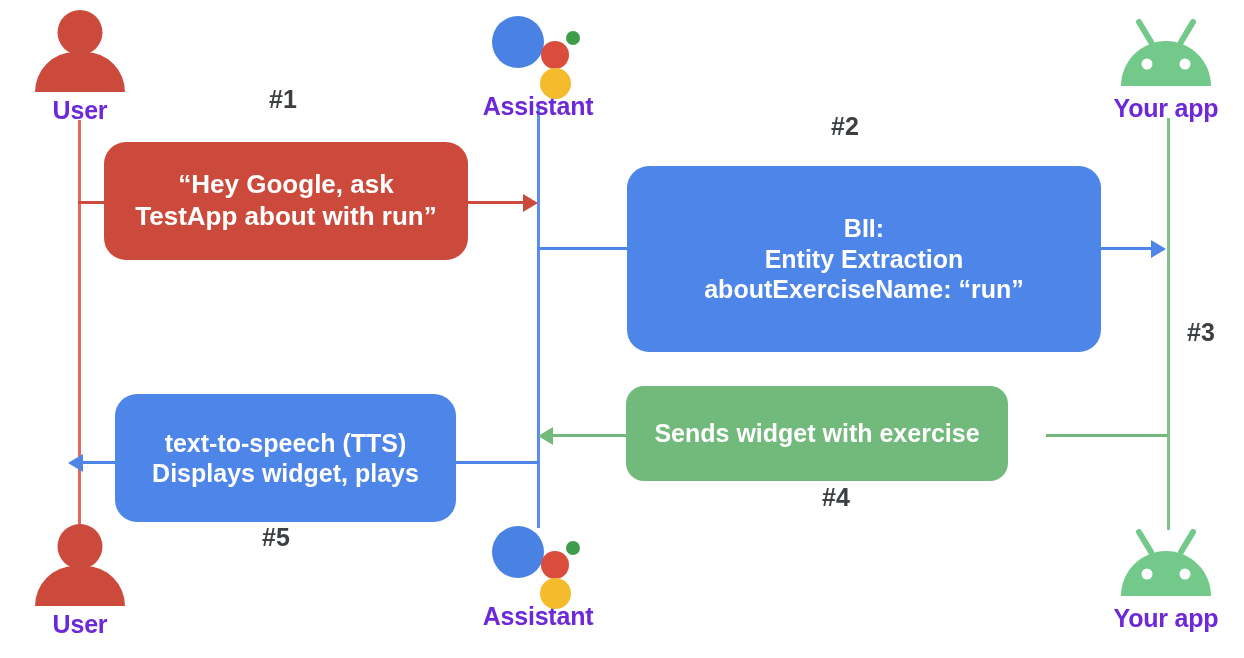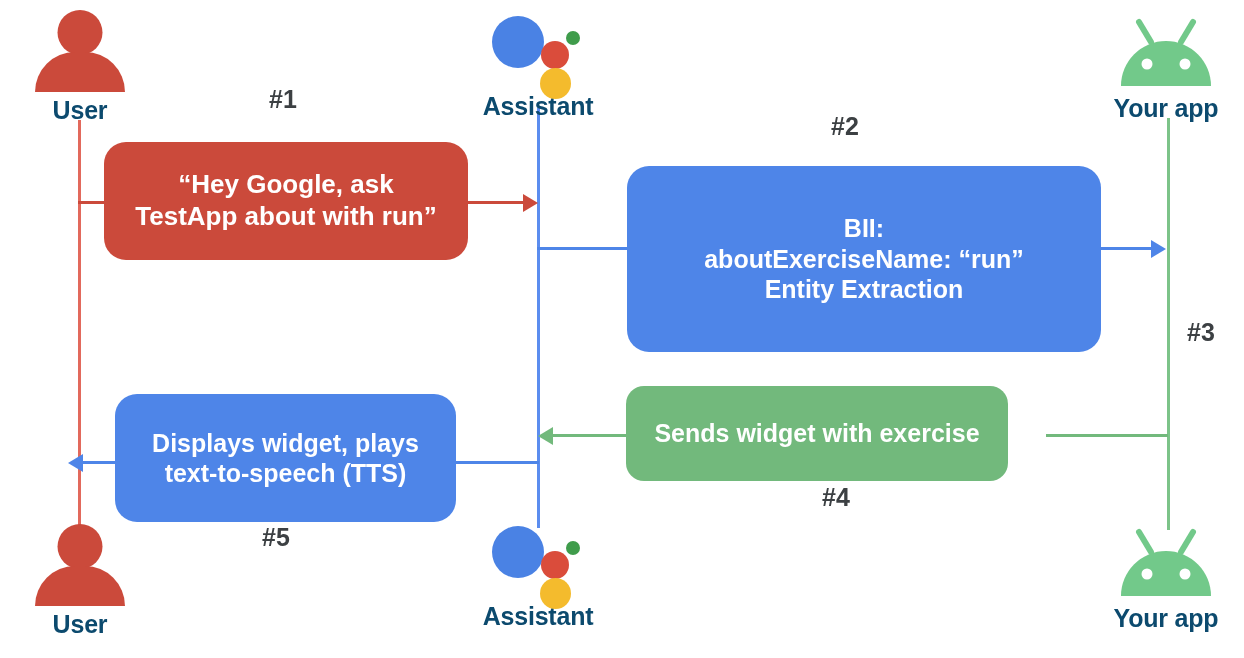--- a/index.html
+++ b/index.html
@@ -22,21 +22,21 @@
   
   .actor {
     position: absolute;
     width: 160px;
     text-align: center;
     user-select: none;
   }
   .actor-label {
     font-size: 25px;
     font-weight: bold;
-    color: #0c4a6e;
+    color: #6d28d9;
     letter-spacing: -0.2px;
     line-height: 1;
     white-space: nowrap;
   }
 
   
   .user-glyph {
     position: relative;
     width: 92px;
     height: 82px;
@@ -218,22 +218,22 @@
 
   <div class="step" style="left:269px; top:85px;">#1</div>
 
   <div class="line-h c-blue" style="left:537px; top:247px; width:95px;"></div>
   <div class="line-h c-blue" style="left:1100px; top:247px; width:56px;"></div>
   <div class="arrowhead ah-right" style="left:1151px; top:240px; border-left-color:#4e85e8;"></div>
 
   <div class="msgbox box-blue" style="left:627px; top:166px; width:474px; height:186px;">
     <div>
       <div>BII:</div>
+      <div>Entity Extraction</div>
       <div>aboutExerciseName: “run”</div>
-      <div>Entity Extraction</div>
     </div>
   </div>
 
   <div class="step" style="left:831px; top:112px;">#2</div>
 
   <div class="step" style="left:1187px; top:318px;">#3</div>
 
   <div class="line-h c-green" style="left:1046px; top:434px; width:122px;"></div>
   <div class="line-h c-green" style="left:552px; top:434px; width:76px;"></div>
   <div class="arrowhead ah-left" style="left:538px; top:427px; border-right-color:#72b97c;"></div>
@@ -245,20 +245,20 @@
   </div>
 
   <div class="step" style="left:822px; top:483px;">#4</div>
 
   <div class="line-h c-blue" style="left:455px; top:461px; width:84px;"></div>
   <div class="line-h c-blue" style="left:82px; top:461px; width:38px;"></div>
   <div class="arrowhead ah-left" style="left:68px; top:454px; border-right-color:#4e85e8;"></div>
 
   <div class="msgbox box-blue" style="left:115px; top:394px; width:341px; height:128px;">
     <div>
+      <div>text-to-speech (TTS)</div>
       <div>Displays widget, plays</div>
-      <div>text-to-speech (TTS)</div>
     </div>
   </div>
 
   <div class="step" style="left:262px; top:523px;">#5</div>
 
 </div>
 
 </body></html>

